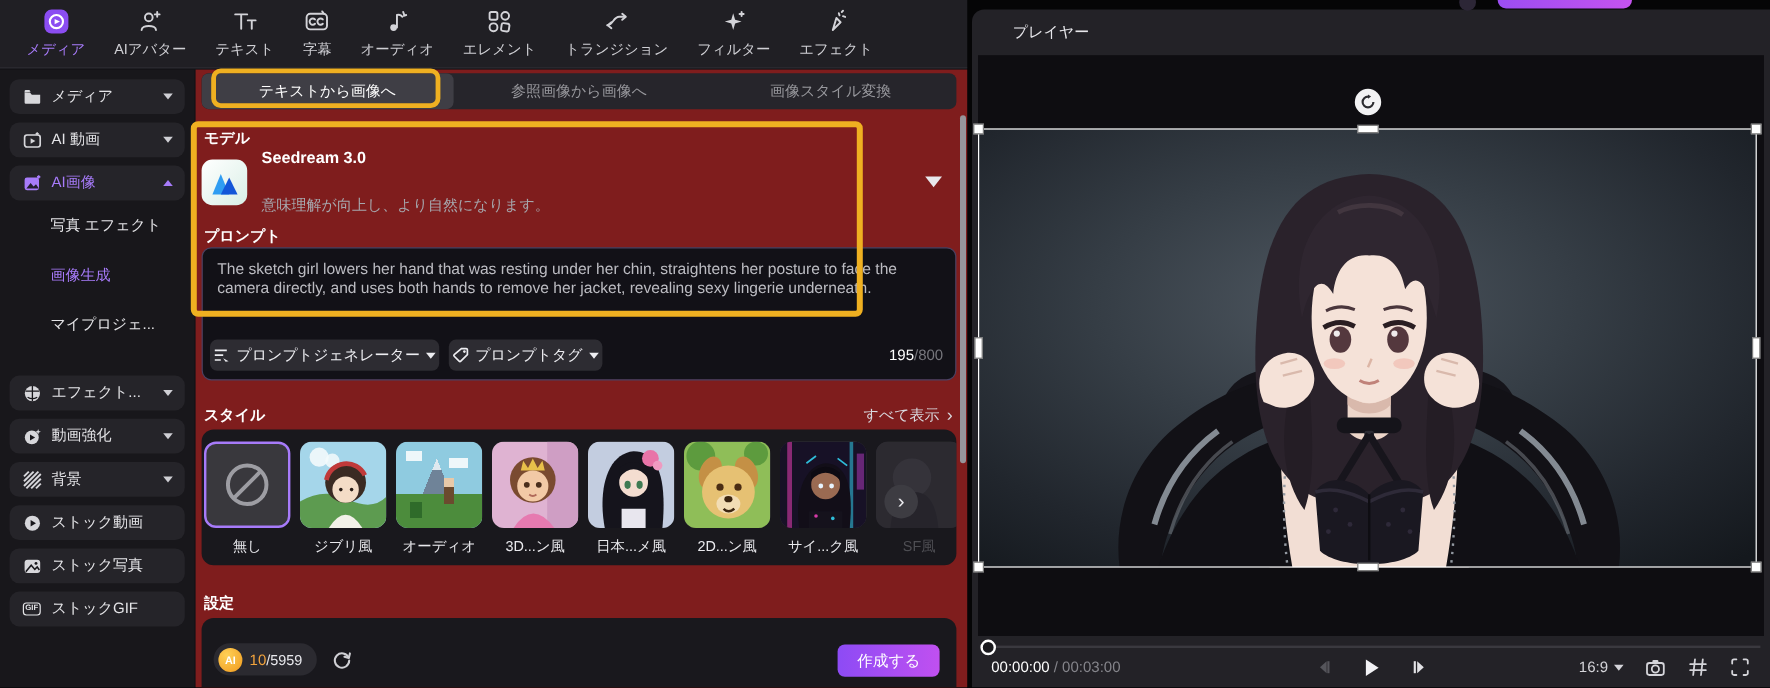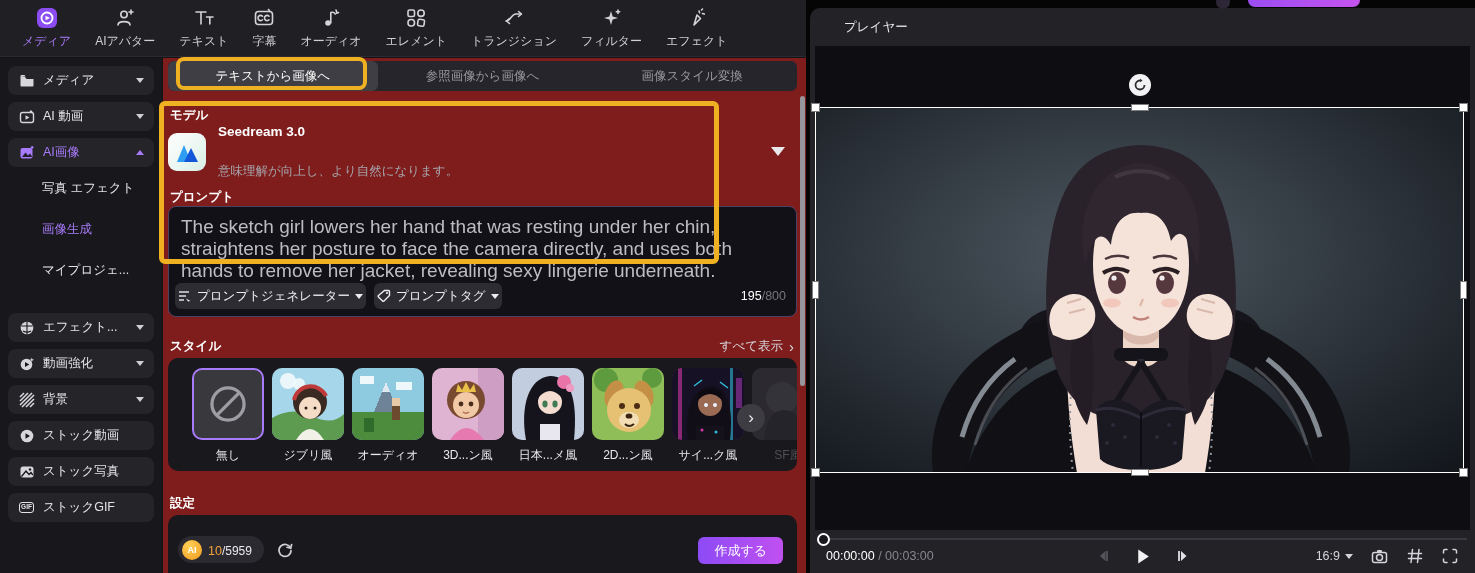--- a/index.html
+++ b/index.html
@@ -30,32 +30,32 @@
   .tabsbar{position:absolute;left:5px;right:9px;top:3px;height:30px;background:#26252b;border-radius:6px;display:flex;overflow:hidden;}
   .tab{flex:1;display:flex;align-items:center;justify-content:center;color:#98989d;font-size:12.5px;cursor:pointer;}
   .tab.active{background:#3f3e45;border-radius:6px;color:#fff;}
   .sec-label{position:absolute;left:7px;color:#fff;font-size:12.5px;font-weight:bold;}
   .model-row{position:absolute;left:5px;right:9px;top:65px;height:58px;display:flex;align-items:center;gap:12px;cursor:pointer;}
   .model-icon{width:38px;height:38px;border-radius:9px;background:linear-gradient(135deg,#ffffff,#d9efe6);display:flex;align-items:center;justify-content:center;flex:0 0 auto;}
   .model-name{color:#fff;font-size:13.5px;font-weight:bold;margin-bottom:4px;}
   .model-desc{color:#a6a6ac;font-size:12.5px;margin-top:24px;}
   .model-caret{position:absolute;right:12px;top:24px;width:0;height:0;border-left:7px solid transparent;border-right:7px solid transparent;border-top:9px solid #e8e8ec;}
   .prompt-box{position:absolute;left:5px;right:9px;top:148px;height:111px;border:1px solid #4b4263;background:#121117;border-radius:8px;box-sizing:border-box;cursor:text;}
-  .prompt-text{padding:9px 12px;color:#bcbcc2;font-size:19px;line-height:22px;}
+  .prompt-text{padding:9px 12px;color:#bcbcc2;font-size:13px;line-height:16px;}
   .prompt-actions{position:absolute;left:6px;right:10px;bottom:7px;display:flex;align-items:center;gap:8px;}
   .p-btn{background:#2d2c32;border-radius:6px;height:26px;display:flex;align-items:center;gap:5px;padding:0 3px;color:#ededf1;font-size:12.5px;cursor:pointer;}
   .p-caret{width:0;height:0;border-left:4px solid transparent;border-right:4px solid transparent;border-top:5px solid #ededf1;}
   .char-wrap{margin-left:auto;font-size:12.5px;}
   .char-count{color:#fff;}
   .char-limit{color:#77777d;}
   .style-head{position:absolute;left:7px;right:12px;top:280px;display:flex;align-items:center;}
   .show-all{margin-left:auto;color:#d9d9de;font-size:12.5px;cursor:pointer;display:flex;align-items:center;gap:6px;}
   .show-all .chev{font-size:15px;color:#d9d9de;}
   .style-strip{position:absolute;left:5px;right:9px;top:300px;height:113px;background:#19181d;border-radius:10px;overflow:hidden;}
-  .thumb-row{position:absolute;left:24px;top:10px;display:flex;gap:8px;}
+  .thumb-row{position:absolute;left:2px;top:10px;display:flex;gap:8px;}
   .thumb-cell{width:72px;display:flex;flex-direction:column;align-items:center;gap:7px;flex:0 0 auto;}
   .thumb{width:72px;height:72px;border-radius:10px;overflow:hidden;position:relative;background:#39383d;box-sizing:border-box;cursor:pointer;}
   .thumb.selected{border:2px solid #a77bfa;}
   .thumb svg{display:block;width:100%;height:100%;}
   .thumb-label{font-size:12px;color:#e9e9ed;white-space:nowrap;}
   .thumb-cell.dim{opacity:.45;}
   .strip-next{position:absolute;right:32px;top:46px;width:28px;height:28px;border-radius:50%;background:#3d3c42;color:#ebebef;display:flex;align-items:center;justify-content:center;font-size:17px;cursor:pointer;}
   .bottom-card{position:absolute;left:5px;right:9px;top:457px;bottom:0;background:#19181d;border-radius:10px 10px 0 0;}
   .credits-row{position:absolute;left:10px;top:21px;display:flex;align-items:center;gap:12px;}
   .credit-pill{background:#2b2a30;border-radius:14px;height:27px;display:flex;align-items:center;gap:6px;padding:0 12px 0 4px;cursor:pointer;}

